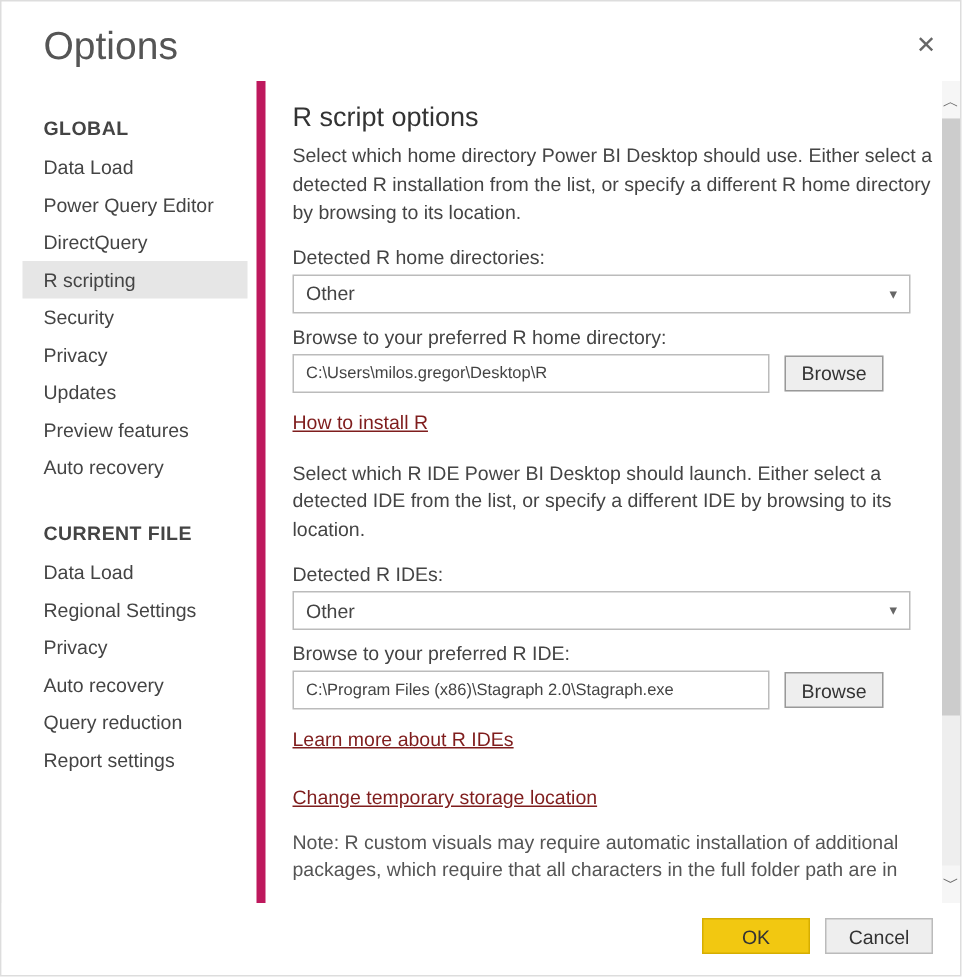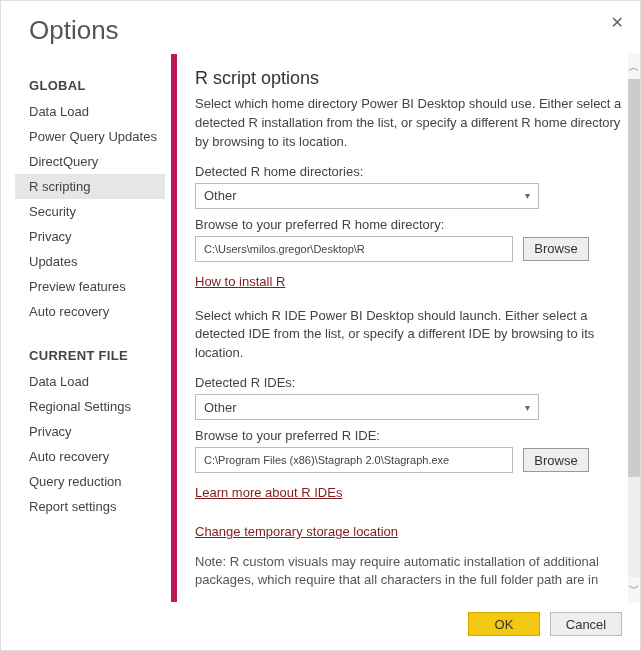--- a/index.html
+++ b/index.html
@@ -9,21 +9,21 @@
     font-size: 13px;
     color: #333;
     background: #fff;
     width: 641px;
     height: 651px;
     overflow: hidden;
     border: 1px solid #ddd;
   }
   .window { display: flex; flex-direction: column; height: 100%; }
   .titlebar {
-    display: flex; justify-content: space-between;
+    display: flex; align-items: center; justify-content: space-between;
     padding: 14px 10px 8px 28px;
   }
   .titlebar h1 {
     font-size: 26px; font-weight: 300; color: #555; margin: 0;
   }
   .close-x {
     font-size: 16px; color: #666; cursor: pointer; padding: 0 6px;
     font-family: Arial, sans-serif; line-height: 1;
   }
   .body {
@@ -53,21 +53,21 @@
   }
   .content h2 {
     font-size: 18px; font-weight: 400; margin: 0 0 6px 0; color: #333;
   }
   .content p { margin: 4px 0 12px 0; line-height: 1.45; font-size: 13px; }
   .content .label { margin: 8px 0 4px 0; font-size: 13px; }
   .select-wrap, .input-row {
     display: flex; align-items: center; gap: 10px; margin-bottom: 8px;
   }
   .select {
-    width: 344px; height: 26px; border: 1px solid #bbb;
+    width: 412px; height: 26px; border: 1px solid #bbb;
     display: flex; align-items: center; justify-content: space-between;
     padding: 0 8px; font-size: 13px; background: #fff; color: #444;
   }
   .chev { font-size: 10px; color: #666; }
   .textfield {
     width: 318px; height: 26px; border: 1px solid #bbb;
     padding: 0 8px; font-size: 11px; color: #444; background: #fff;
   }
   .browse-btn {
     width: 66px; height: 24px; border: 1px solid #999;
@@ -109,21 +109,21 @@
   <div class="titlebar">
     <h1>Options</h1>
     <span class="close-x">✕</span>
   </div>
 
   <div class="body">
     <div class="sidebar">
       <div class="group-header">GLOBAL</div>
       <div id="global-nav">
           <div class="nav-item">Data Load</div>
-          <div class="nav-item">Power Query Updates</div>
+          <div class="nav-item">Power Query Editor</div>
           <div class="nav-item">DirectQuery</div>
           <div class="nav-item selected">R scripting</div>
           <div class="nav-item">Security</div>
           <div class="nav-item">Privacy</div>
           <div class="nav-item">Updates</div>
           <div class="nav-item">Preview features</div>
           <div class="nav-item">Auto recovery</div>
         </div>
       <div class="spacer"></div>
       <div class="group-header">CURRENT FILE</div>

